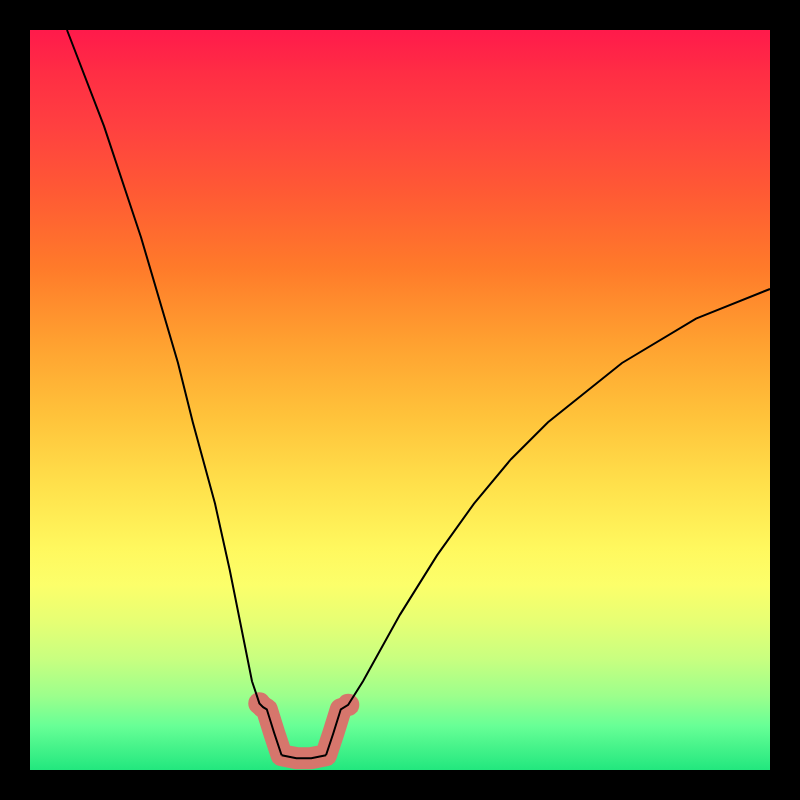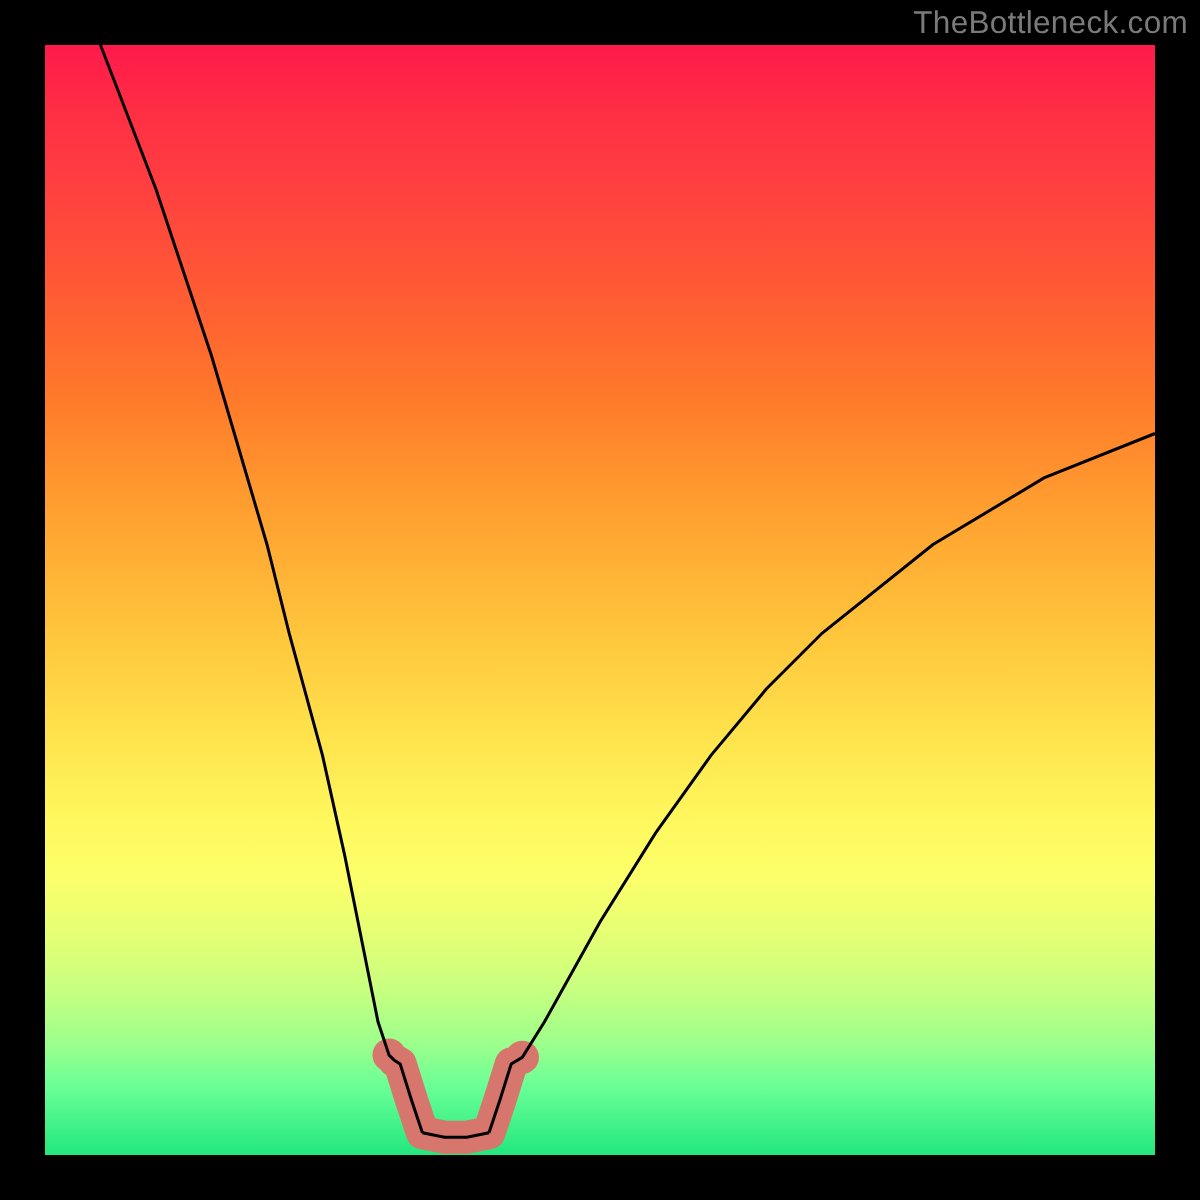--- a/index.html
+++ b/index.html
@@ -73,21 +73,20 @@
     stroke-linejoin: round;
   }
   .dot {
     fill: #d6766c;
   }
 </style>
 </head>
 <body>
 
 <div class="frame">
-  <div class="watermark">TheBottleneck.com</div>
   <div class="plot">
     <svg class="curves" viewBox="0 0 740 740" preserveAspectRatio="none">
       <path id="trough-path" class="trough-line" d="M233.10 677.10 L236.80 679.32 L244.20 703.00 L251.60 725.20 L266.40 728.16 L281.20 728.16 L296.00 725.20 L303.40 703.00 L310.80 679.32"></path>
       <circle id="dot-left" class="dot" cx="229.4" cy="673.4" r="11.1"></circle>
       <circle id="dot-right" class="dot" cx="318.2" cy="674.88" r="11.1"></circle>
       <path id="left-branch" class="curve-line" d="M37.00 0.00 L74.00 96.20 L111.00 207.20 L148.00 333.00 L162.80 392.20 L185.00 473.60 L199.80 540.20 L214.60 614.20 L222.00 651.20 L229.40 673.40 L233.10 677.10 L236.80 679.32 L244.20 703.00 L251.60 725.20"></path>
       <path id="flat-branch" class="curve-line" d="M251.60 725.20 L266.40 728.16 L281.20 728.16 L296.00 725.20"></path>
       <path id="right-branch" class="curve-line" d="M296.00 725.20 L303.40 703.00 L310.80 679.32 L318.20 674.88 L333.00 651.20 L370.00 584.60 L407.00 525.40 L444.00 473.60 L481.00 429.20 L518.00 392.20 L592.00 333.00 L666.00 288.60 L740.00 259.00"></path>
     </svg>
   </div>

